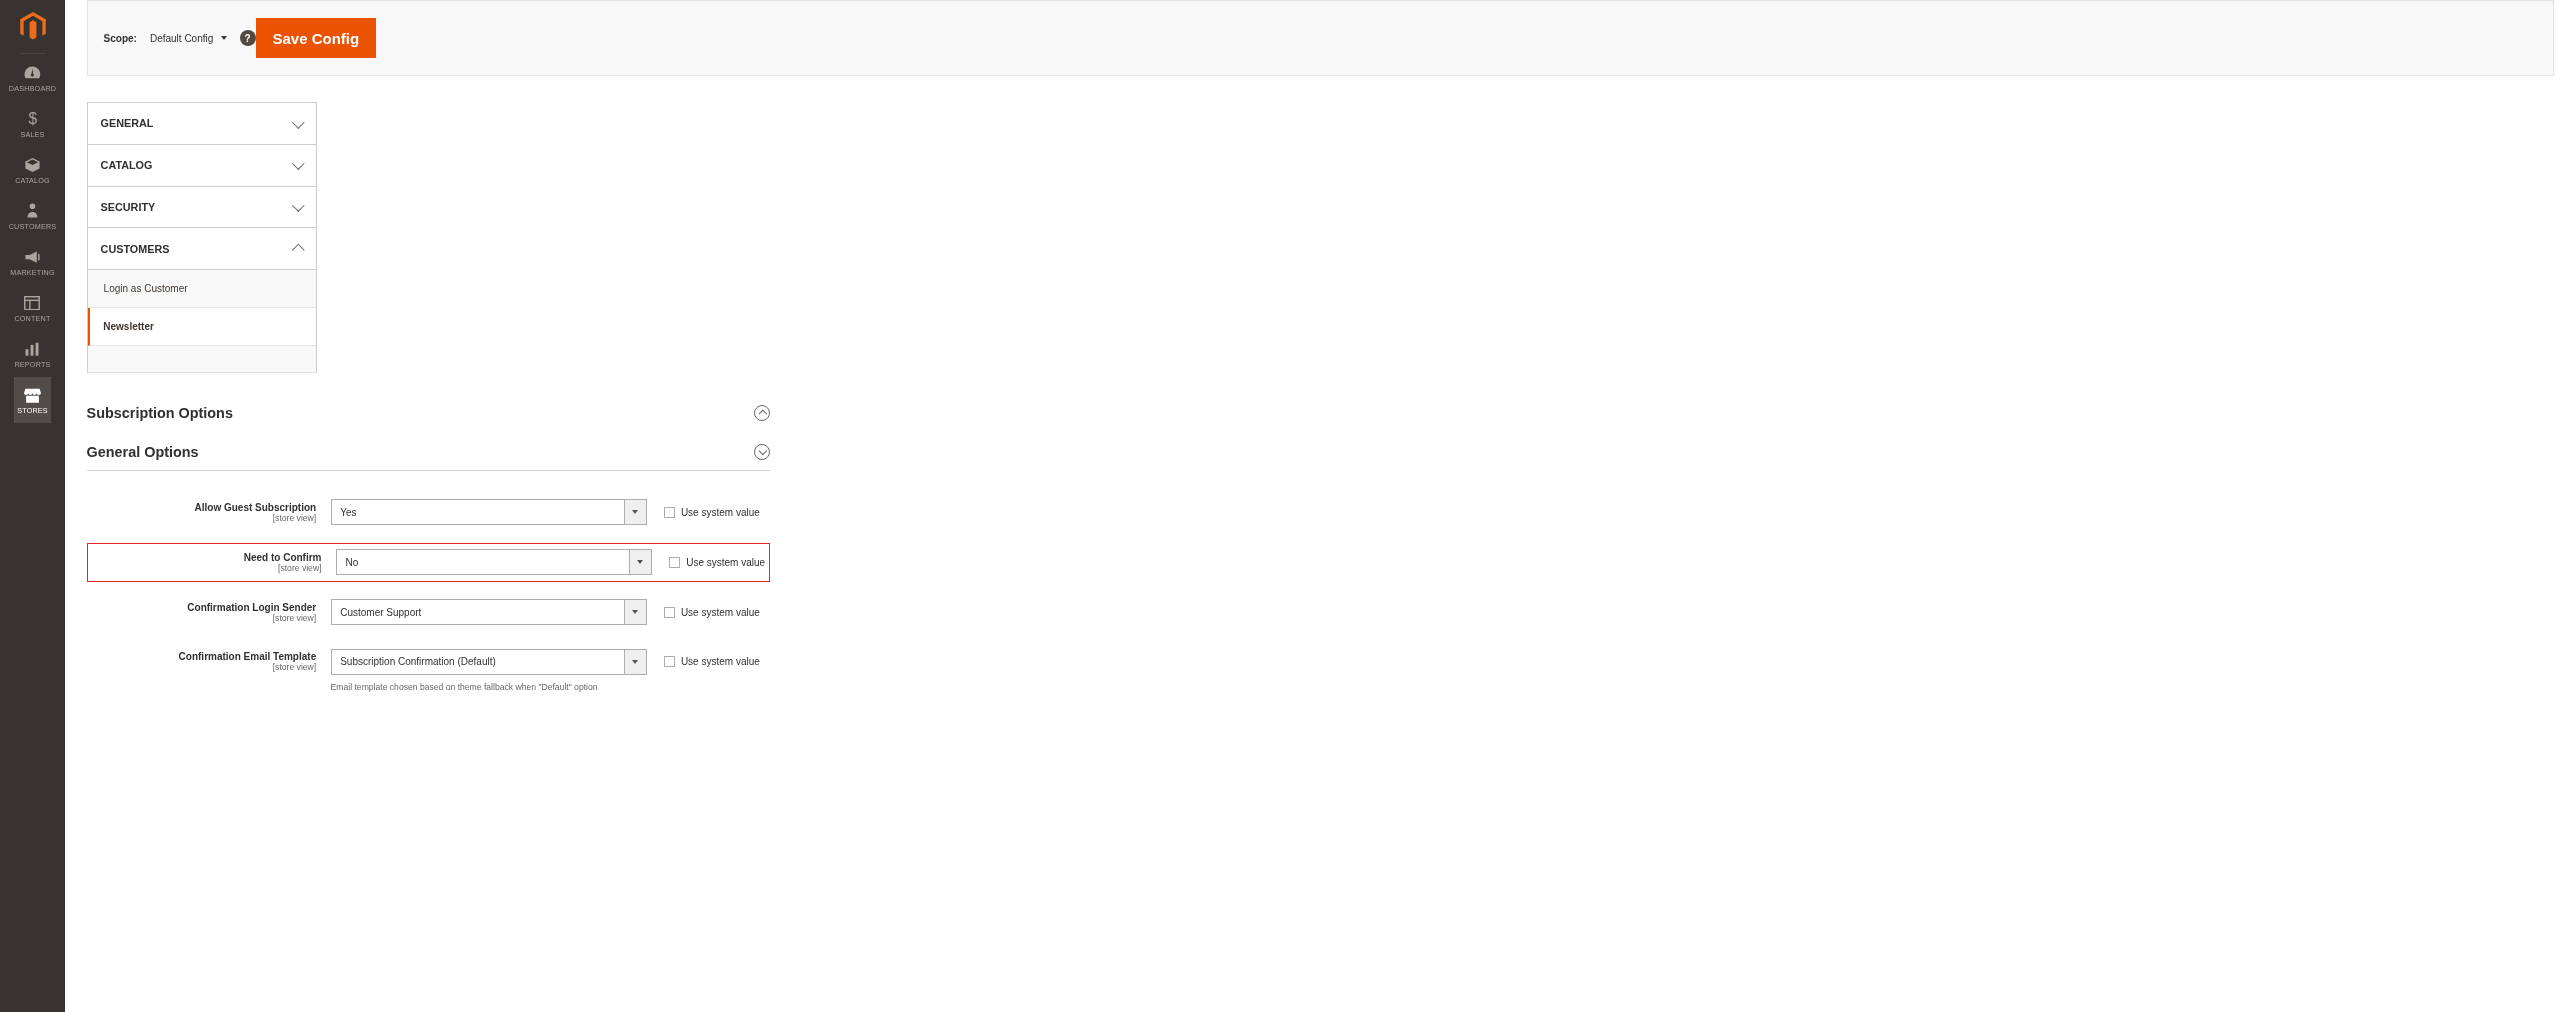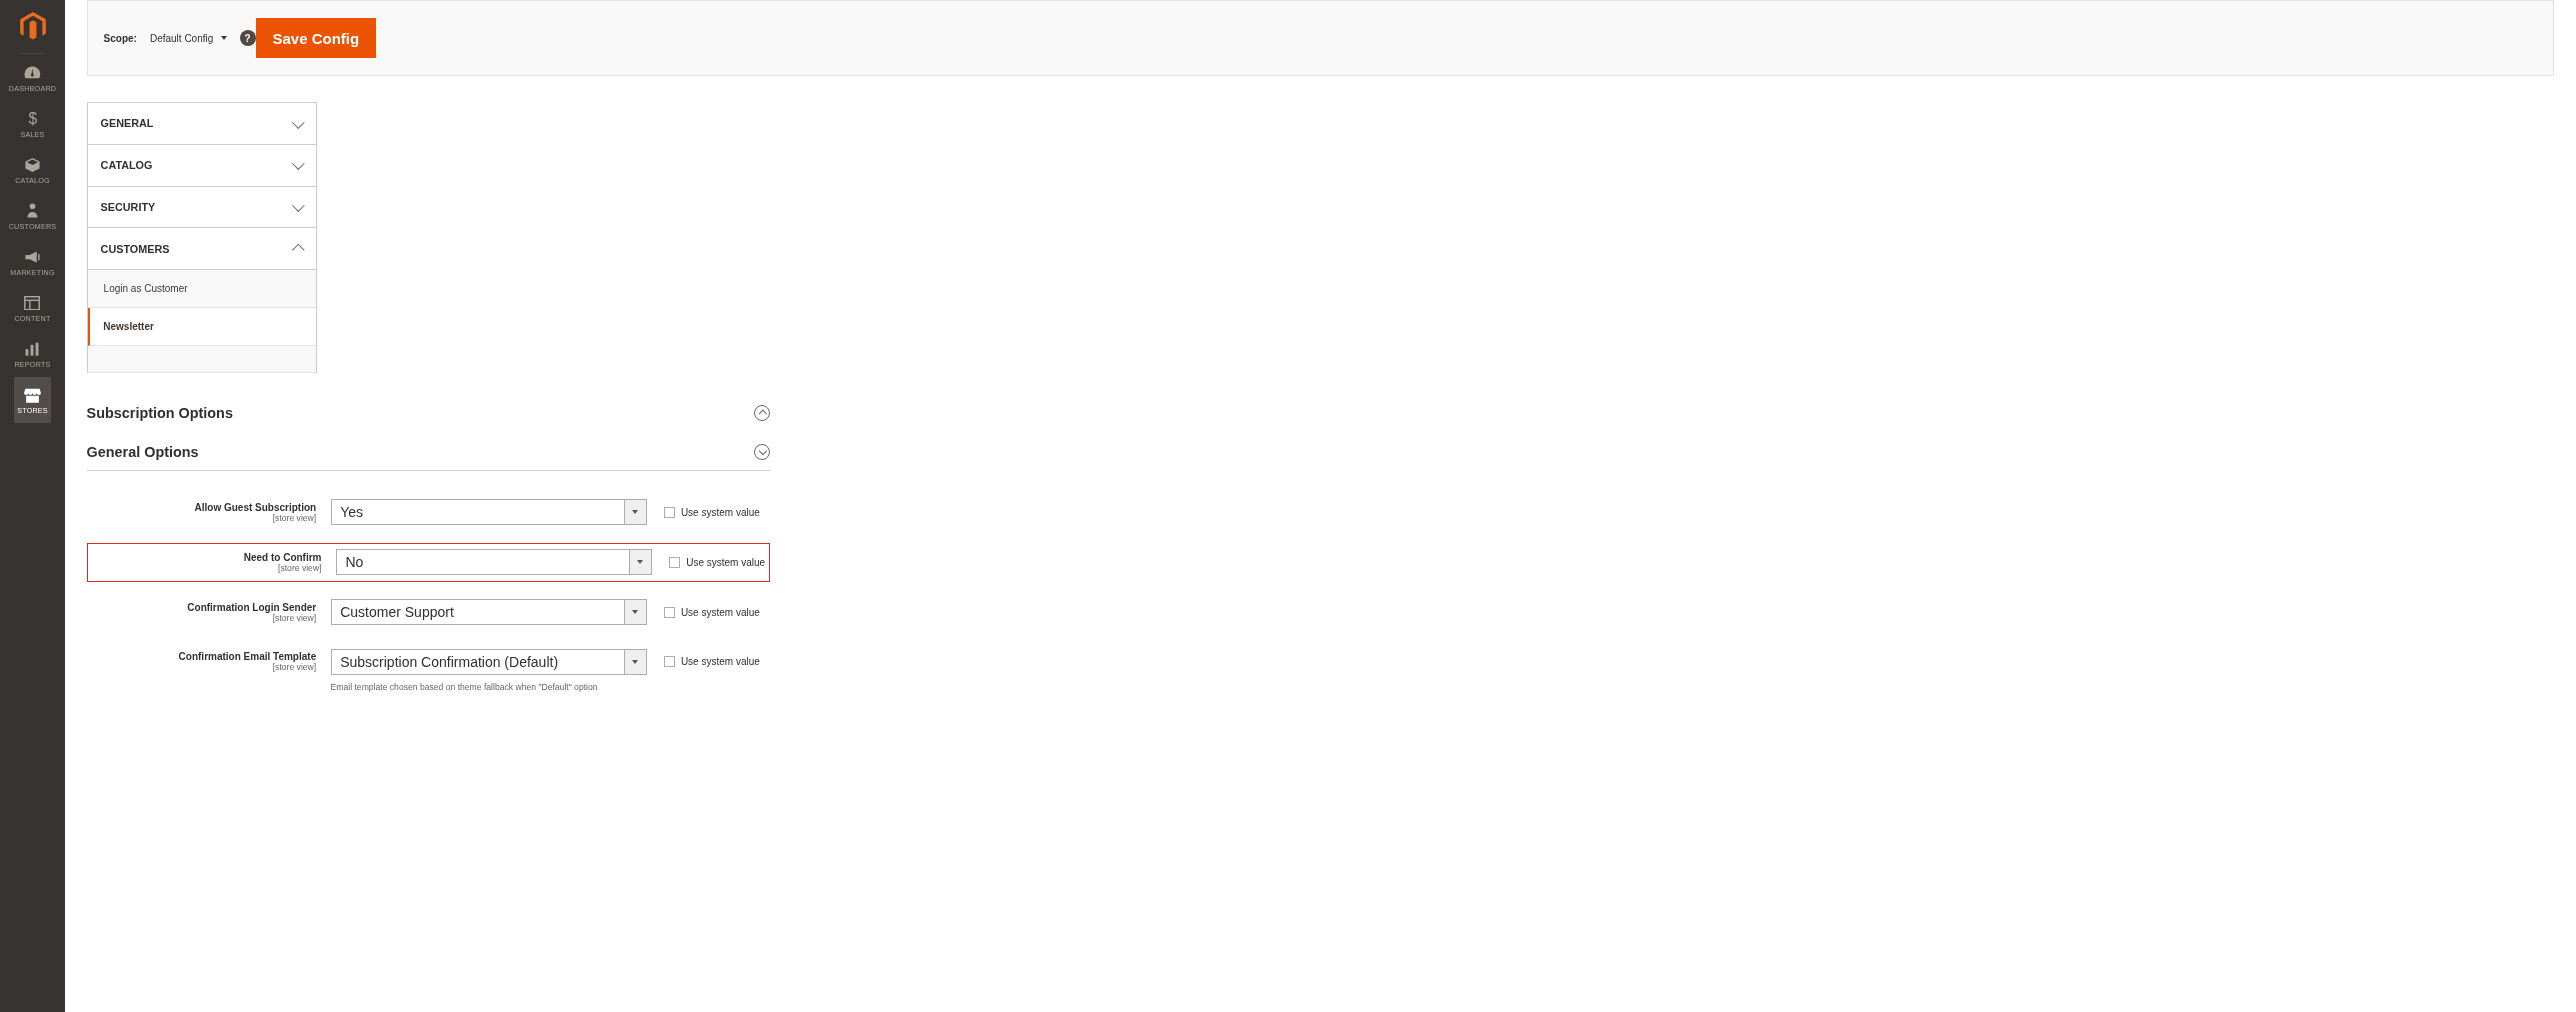--- a/index.html
+++ b/index.html
@@ -58,21 +58,21 @@
 .sec-toggle.collapsed .sc { transform: rotate(45deg); margin-top: -2.2px; }
 .sec-toggle.expanded .sc { transform: rotate(-135deg); margin-top: 2.2px; }
 
 .fields { padding-top: 20px; }
 .field-row { display: flex; align-items: center; margin-bottom: 11.5px; padding: 5.8px 0; }
 .field-row.highlight { border: 1.4px solid #e22626; padding: 5.8px 4.3px; }
 .f-label { width: 244px; text-align: right; padding-right: 14.4px; }
 .f-label .lbl { display: block; color: #303030; font-weight: 600; }
 .f-label .sv { display: block; color: #666; font-size: 8.6px; }
 .f-control { width: 316px; position: relative; }
-.f-control select, .f-select { width: 100%; height: 26px; border: 0.7px solid #adadad; padding: 0 24.4px 0 8.6px; font-size: 14px; color: #303030; background: #fff; appearance: none; -webkit-appearance: none; }
+.f-control select, .f-select { width: 100%; height: 26px; border: 0.7px solid #adadad; padding: 0 24.4px 0 8.6px; font-size: 10px; color: #303030; background: #fff; appearance: none; -webkit-appearance: none; }
 .sel-caret { position: absolute; right: 0; top: 0; width: 23px; height: 26px; background: #efefef; border: 0.7px solid #adadad; display: flex; align-items: center; justify-content: center; pointer-events: none; }
 .sel-caret .tri { width: 0; height: 0; border-left: 3.6px solid transparent; border-right: 3.6px solid transparent; border-top: 4.3px solid #555; }
 .f-sys { display: flex; align-items: center; gap: 5.8px; padding-left: 17px; color: #303030; }
 .chk { width: 11.5px; height: 11.5px; border: 0.7px solid #adadad; background: #fff; cursor: pointer; }
 .hint { color: #666; font-size: 8.6px; margin-left: 244px; padding-left: 0; max-width: 316px; }
 </style>
 </head>
 <body>
 
 <div class="app">

